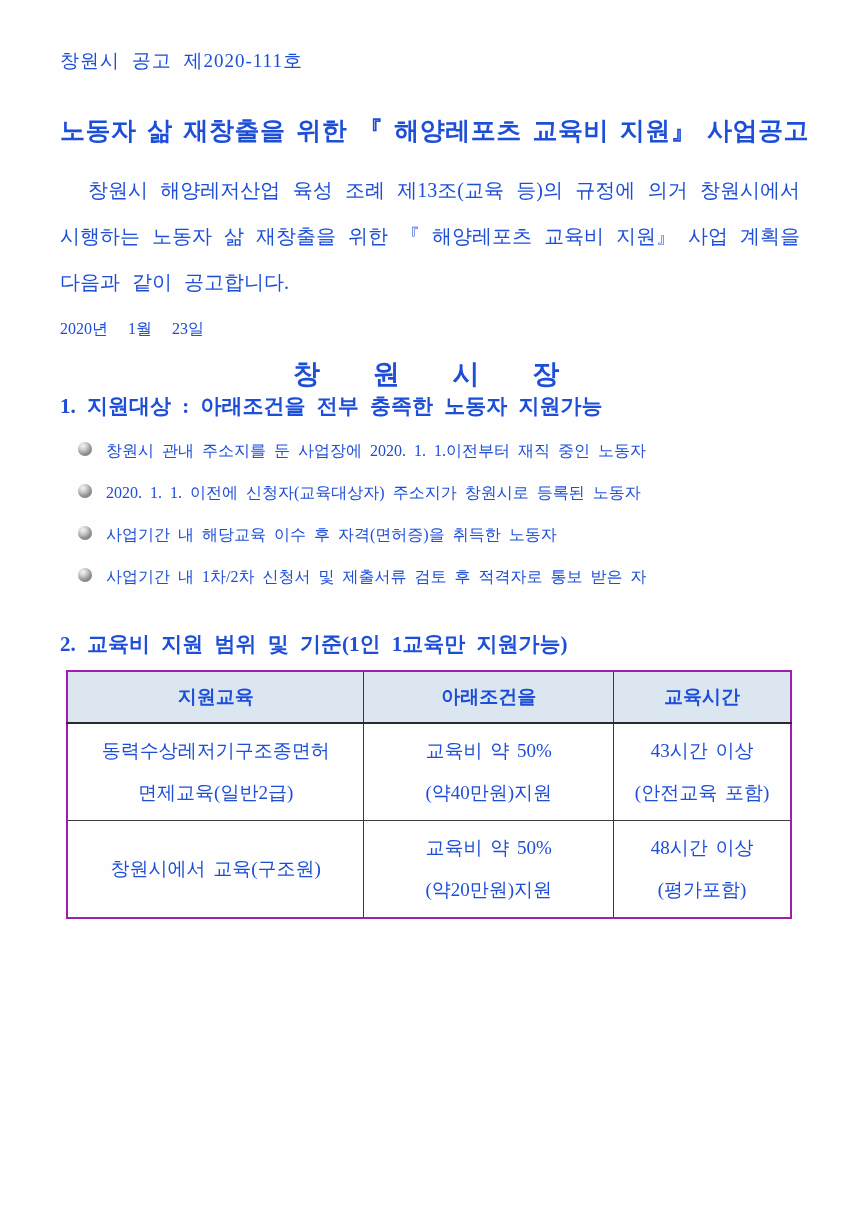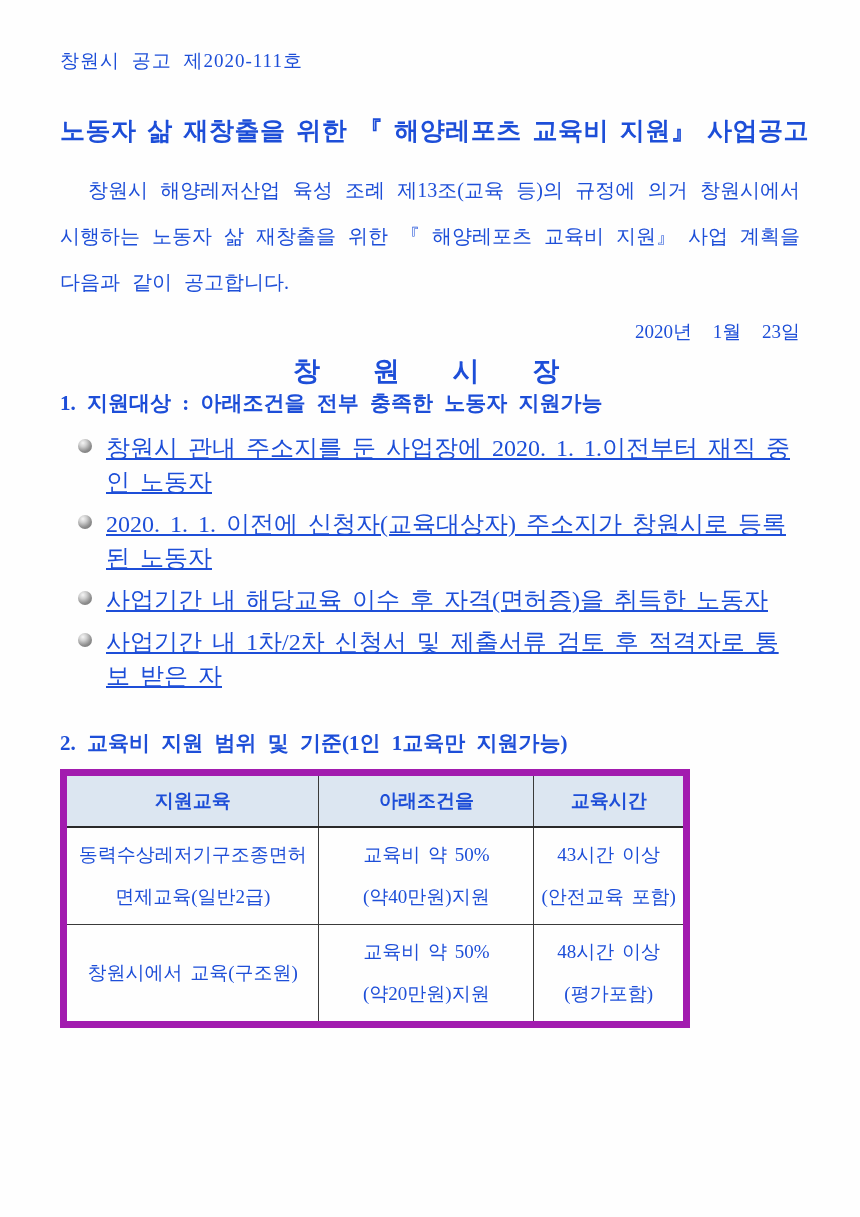--- a/index.html
+++ b/index.html
@@ -35,24 +35,24 @@
   }
   .intro {
     font-size: 20px;
     line-height: 46px;
     text-align: justify;
     text-indent: 28px;
     word-spacing: 7px;
     margin-bottom: 14px;
   }
   .doc-date {
-    font-size: 19px;
-    text-align: right;
+    font-size: 16px;
+    text-align: left;
     word-spacing: 16px;
-    margin-bottom: 8px;
+    margin-bottom: 16px;
   }
   .signature {
     font-size: 27px;
     font-weight: bold;
     text-align: center;
     letter-spacing: 8px;
     word-spacing: 30px;
   }
   .section-heading {
     font-size: 21px;
@@ -72,37 +72,36 @@
     flex: 0 0 14px;
     width: 14px;
     height: 14px;
     margin-top: 8px;
     margin-right: 14px;
     border-radius: 50%;
     background: radial-gradient(circle at 35% 28%, #f5f5f5 0%, #cfcfcf 28%, #8f8f8f 62%, #6b6b6b 100%);
   }
   .bullet-text {
     flex: 1;
-    font-size: 24px;
+    font-size: 16px;
     line-height: 34px;
     word-spacing: 4px;
-    text-decoration: underline;
   }
   .section-2 .bullet-text {
     line-height: 50px;
     text-align: justify;
     word-spacing: 7px;
   }
   .section-2 .bullet-icon { margin-top: 16px; }
   .section-2 .bullet-list { margin-bottom: 20px; }
   .edu-table {
-    width: 630px;
-    margin-left: 0;
+    width: 726px;
+    margin-left: 6px;
     border-collapse: collapse;
-    border: 7px solid #a21caf;
+    border: 2px solid #a21caf;
     table-layout: fixed;
   }
   .edu-table th, .edu-table td {
     border: 1px solid #3a3a3a;
     text-align: center;
     vertical-align: middle;
     padding: 6px 4px;
   }
   .edu-table th {
     font-family: "Liberation Sans", "DejaVu Sans", sans-serif;

